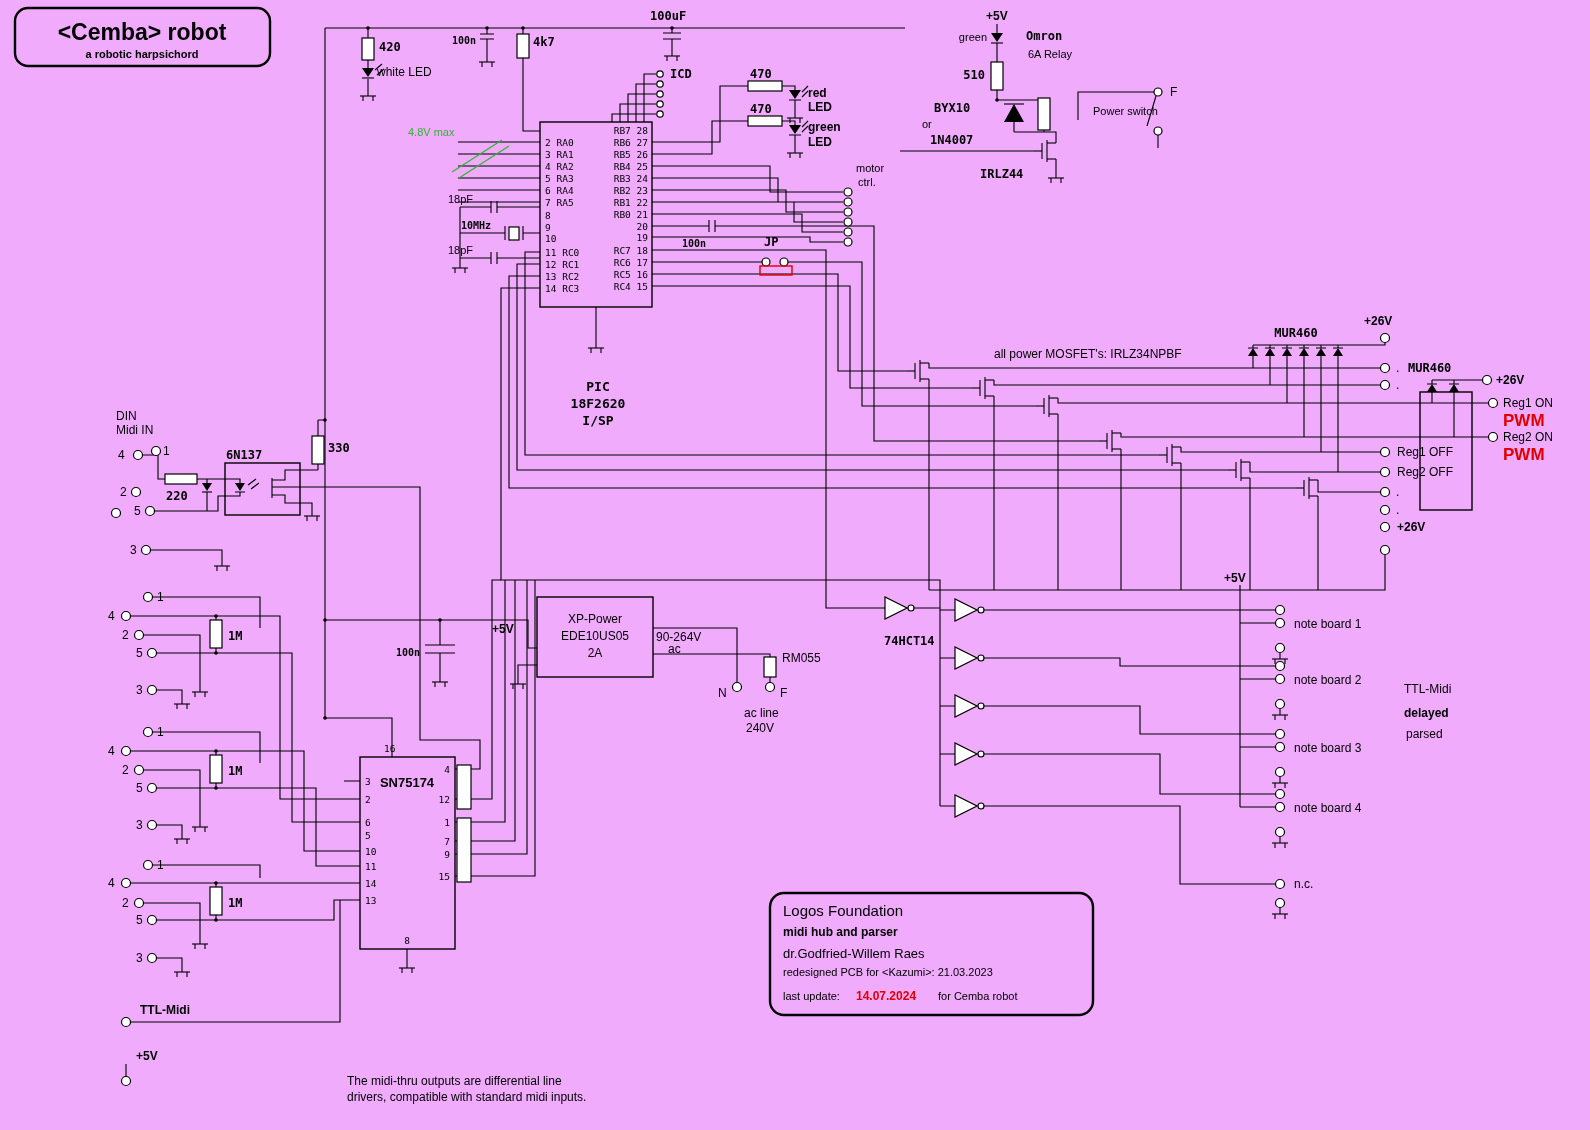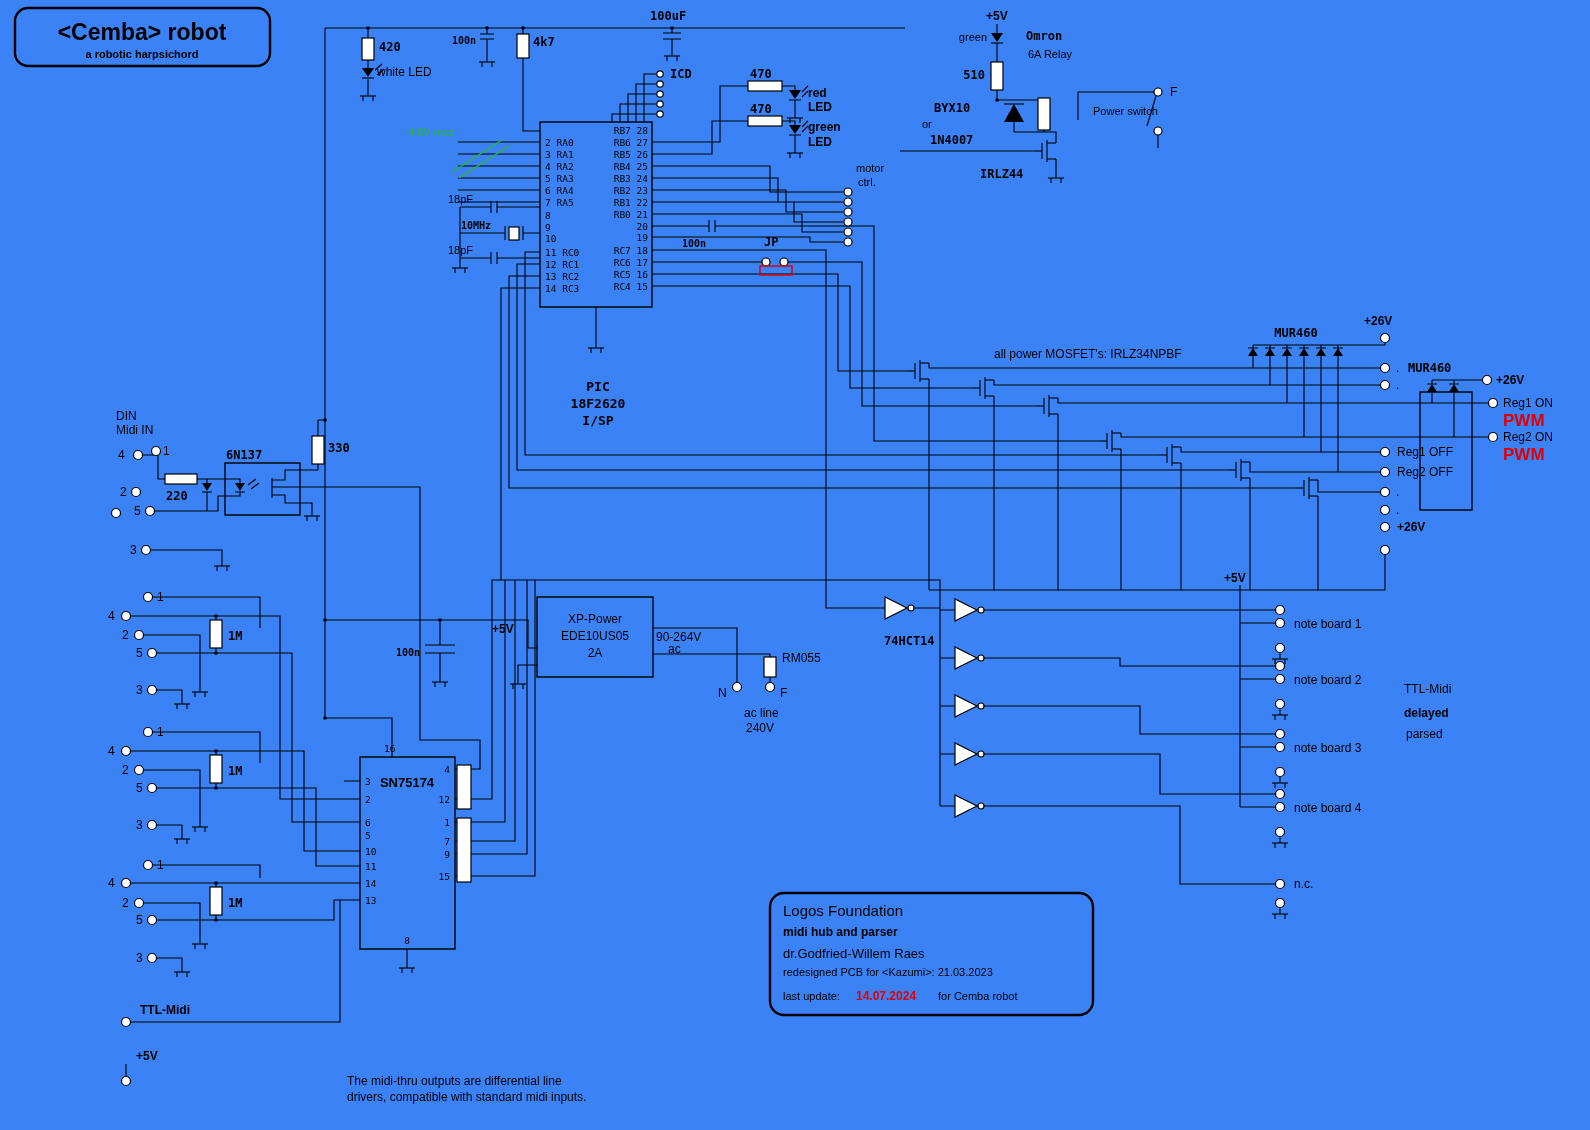--- a/index.html
+++ b/index.html
@@ -1,16 +1,16 @@
 <!DOCTYPE html>
 <html><head>
 <meta charset="utf-8">
 <style>
   html,body{margin:0;background:#fff}
-  .stage{position:relative;width:1590px;height:1130px;background:#3b82f6;overflow:hidden}
+  .stage{position:relative;width:1590px;height:1130px;background:#f0abfc;overflow:hidden}
   svg{display:block}
   .w{stroke:#000;stroke-width:1.1;fill:none}
   .comp{fill:#fff;stroke:#000;stroke-width:1.2}
   .blk{fill:#000;stroke:none}
   .box{fill:none;stroke:#000;stroke-width:1.4}
   .rbox{fill:none;stroke:#000;stroke-width:2.4}
   .redstroke{stroke:#e00000;fill:none;stroke-width:1.4}
   text{font-family:"Liberation Sans","DejaVu Sans",sans-serif;font-size:12px;fill:#000}
   .m{font-family:"DejaVu Sans Mono",monospace;font-weight:bold;font-size:12px}
   .m10{font-family:"DejaVu Sans Mono",monospace;font-weight:bold;font-size:10px}

